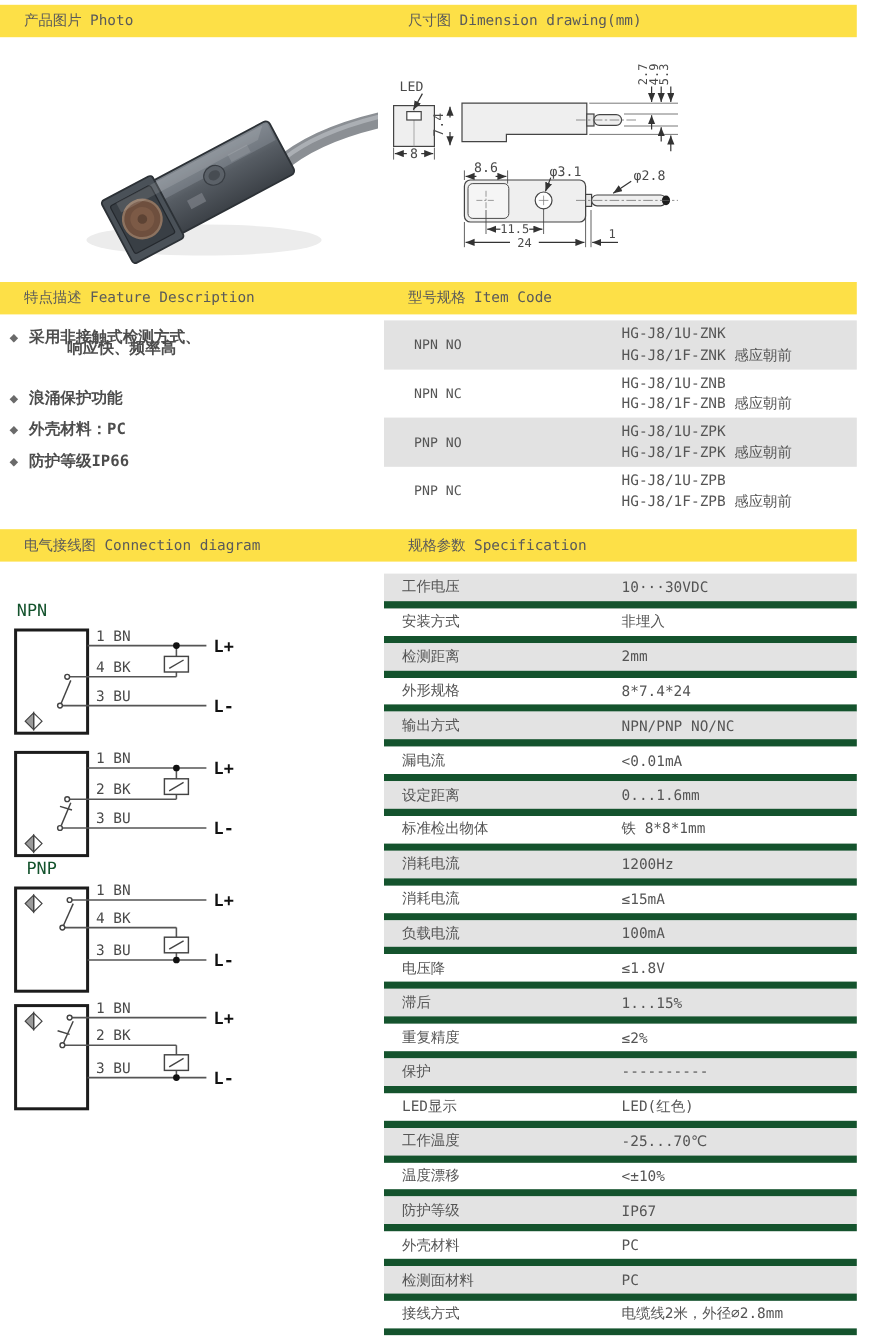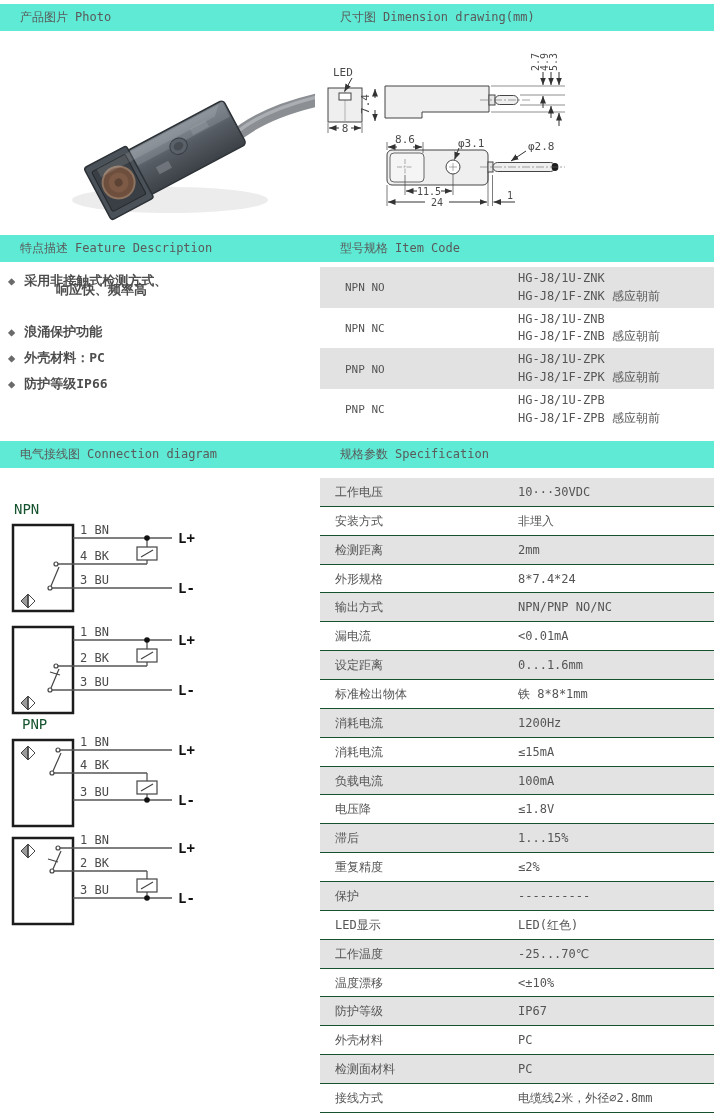--- a/index.html
+++ b/index.html
@@ -1,33 +1,33 @@
 <!DOCTYPE html>
 <html><head>
 <meta charset="utf-8">
 <style>
   html,body{margin:0;padding:0;background:#fff;}
   #page{position:relative;width:724px;height:1113px;background:#fff;overflow:hidden;
         font-family:"DejaVu Sans Mono","DejaVu Sans","Liberation Sans",sans-serif;color:#555;}
-  .band{position:absolute;left:0;width:714px;height:27px;background:#5eead4;}
+  .band{position:absolute;left:0;width:714px;height:27px;background:#fde047;}
   .band .lt{position:absolute;left:20px;top:0;line-height:27px;font-size:12px;color:#5a5a5a;white-space:nowrap;}
   .band .rt{position:absolute;left:340px;top:0;line-height:27px;font-size:12px;color:#5a5a5a;white-space:nowrap;}
   .band .en{margin-left:7px;}
   
   .feat{position:absolute;font-size:13px;font-weight:bold;color:#4d4d4d;white-space:nowrap;}
   .feat .bullet{color:#6a6a6a;font-size:12px;margin-right:9px;}
   
   #item-table{position:absolute;left:320px;top:267px;width:394px;}
   .item-row{position:relative;height:40.7px;}
   .item-row:nth-child(odd){background:#e2e2e2;}
   .item-type{position:absolute;left:25px;top:50%;transform:translateY(-50%);font-size:11px;color:#555;}
   .item-codes{position:absolute;left:198px;top:3px;font-size:12px;line-height:17.5px;color:#555;white-space:nowrap;}
   
   #spec-table{position:absolute;left:320px;top:478px;width:394px;}
-  .spec-row{position:relative;height:28.86px;box-sizing:border-box;border-bottom:1px solid #14532d;}
+  .spec-row{position:relative;height:28.86px;box-sizing:border-box;border-bottom:6px solid #14532d;}
   .spec-row:nth-child(odd){background:#e3e3e3;}
   .spec-label{position:absolute;left:15px;top:50%;transform:translateY(-50%);font-size:12px;color:#555;white-space:nowrap;}
   .spec-value{position:absolute;left:198px;top:50%;transform:translateY(-50%);font-size:12px;color:#555;white-space:nowrap;}
   
   .grp-label{position:absolute;font-size:14px;color:#14532d;}
   .conn-svg{position:absolute;left:10px;}
   svg text{fill:#4a4a4a;font-family:"DejaVu Sans Mono","DejaVu Sans",sans-serif;}
   .dim-t{font-size:11px;}
   .dim-s{font-size:10px;}
   .wire-t{font-size:12px;}

